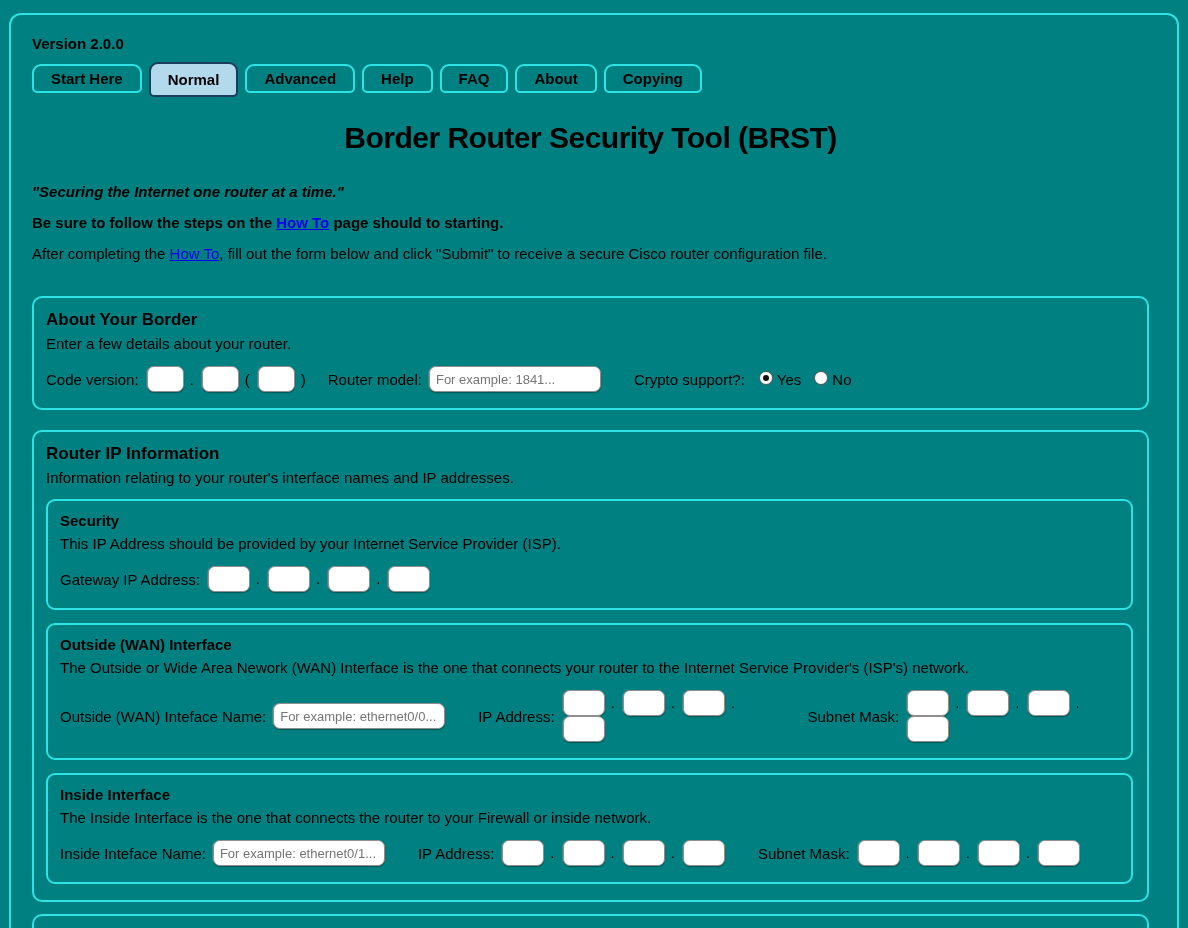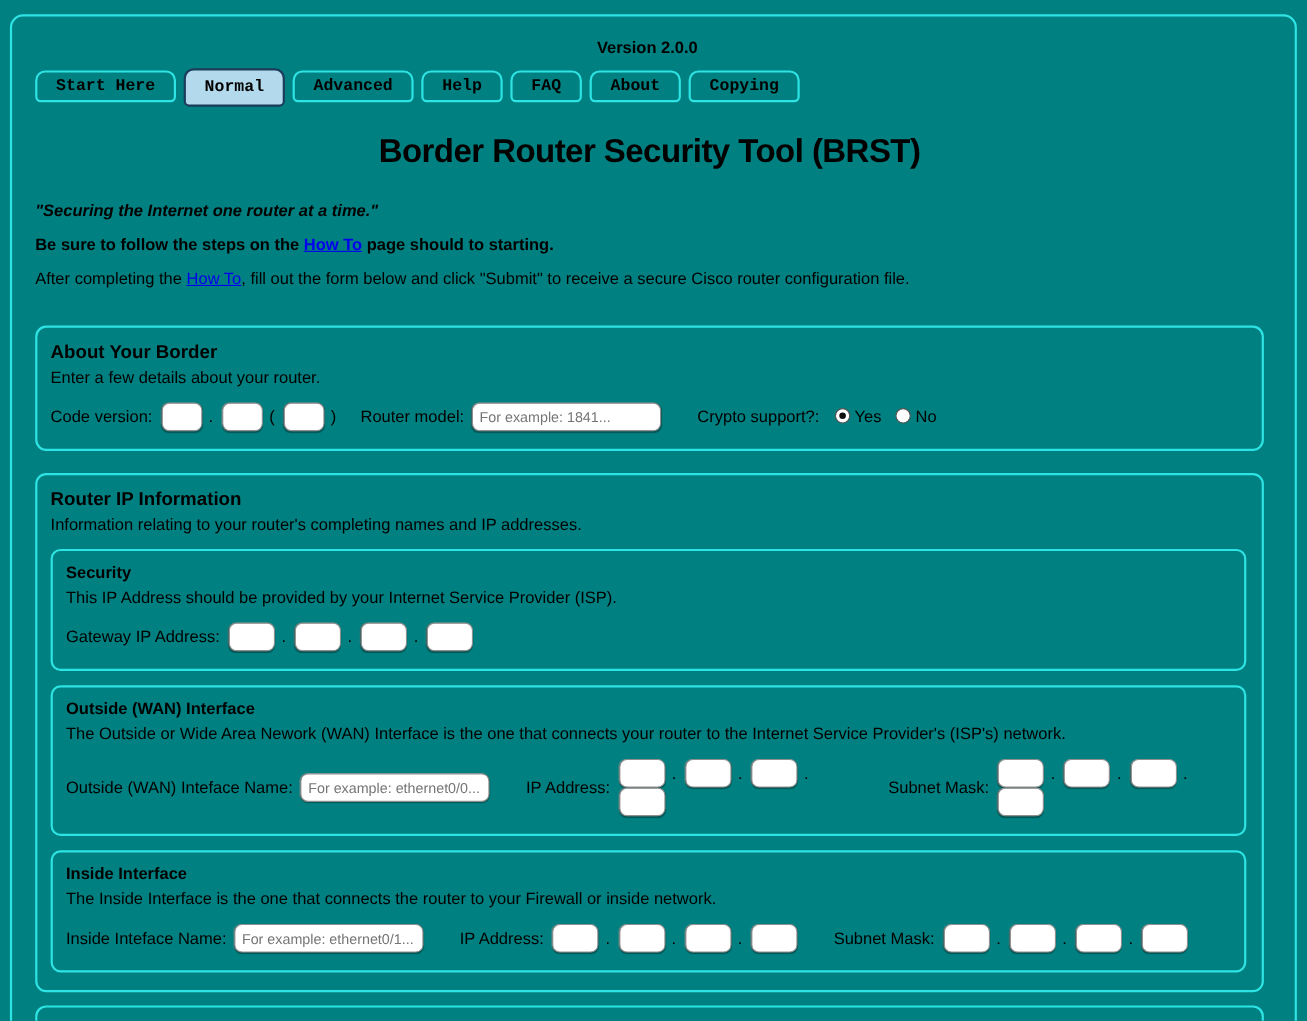--- a/index.html
+++ b/index.html
@@ -11,21 +11,21 @@
     color: #000;
   }
   .page {
     margin: 13px 9px 0 9px;
     border: 2px solid #2ee3e3;
     border-radius: 12px;
     min-height: 1060px;
     padding: 8px 28px 20px 21px;
   }
   .version {
-    text-align: center;
+    text-align: left;
     font-weight: bold;
     font-size: 15px;
     padding: 12px 4px 0 0;
   }
   .tabs {
     display: flex;
     align-items: flex-end;
     gap: 7px;
     margin-top: 10px;
   }
@@ -33,21 +33,20 @@
     display: flex; align-items: center;
     height: 29px;
     padding: 0 17px;
     font-size: 15px; font-weight: bold;
     color: #000;
     border: 2px solid #2ee3e3;
     border-radius: 9px 9px 5px 5px;
     background: transparent;
     cursor: pointer;
     white-space: nowrap;
-    font-family: Liberation Mono, monospace;
   }
   .tab.active {
     background: #b3daec;
     border-color: #1b3c5a;
     height: 35px;
     margin-bottom: -4px;
   }
   h1 {
     font-size: 30px;
     font-weight: bold;
@@ -177,21 +176,21 @@
         <span class="radio checked"></span>
         <span class="radio-label">Yes</span>
         <span class="radio"></span>
         <span class="radio-label">No</span>
       </span>
     </div>
   </div>
 
   <div class="fieldset section-router">
     <div class="fs-title">Router IP Information</div>
-    <div class="fs-desc">Information relating to your router's completing names and IP addresses.</div>
+    <div class="fs-desc">Information relating to your router's interface names and IP addresses.</div>
 
     <div class="subfieldset">
       <div class="sub-title">Security</div>
       <div class="sub-desc">This IP Address should be provided by your Internet Service Provider (ISP).</div>
       <div class="row">
         <label>Gateway IP Address:</label>
         <span>
           <input type="text" class="octet" style=""><span class="sep">.</span><input type="text" class="octet" style=""><span class="sep">.</span><input type="text" class="octet" style=""><span class="sep">.</span><input type="text" class="octet" style="">
         </span>
       </div>

